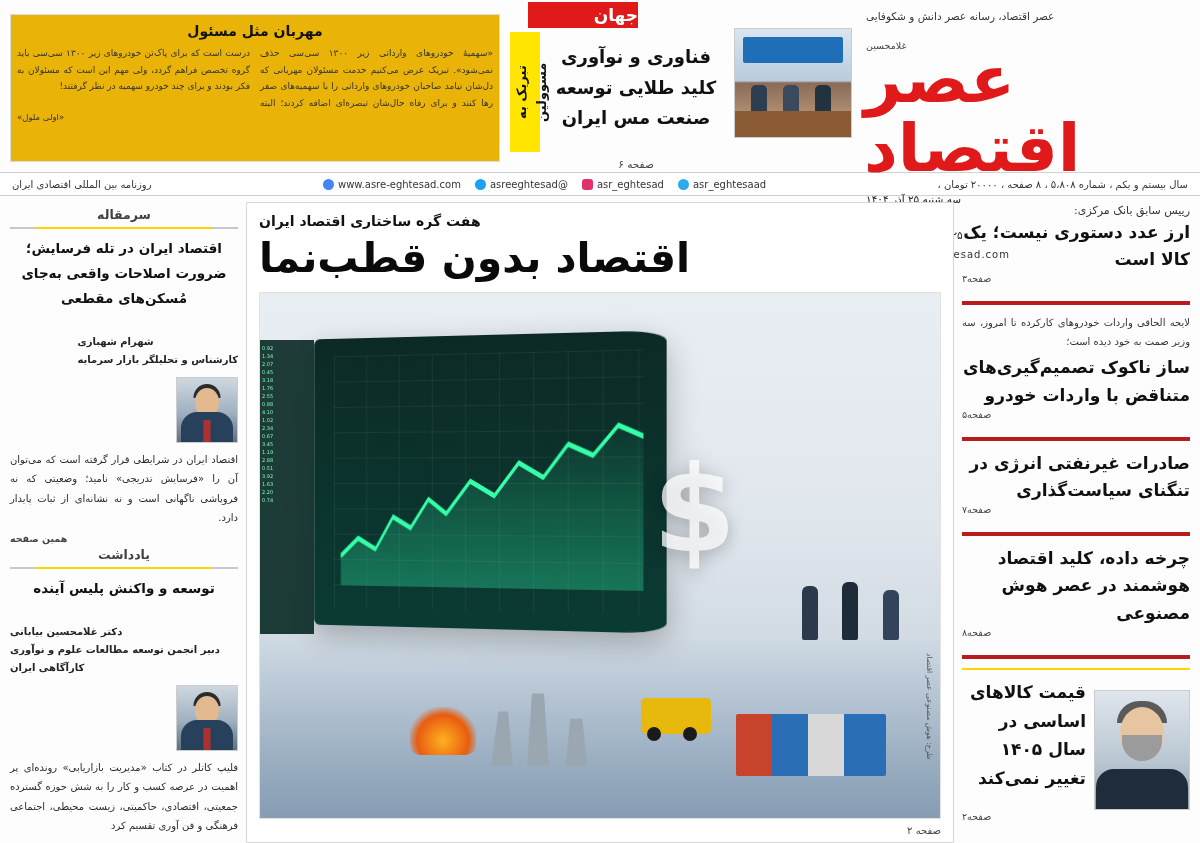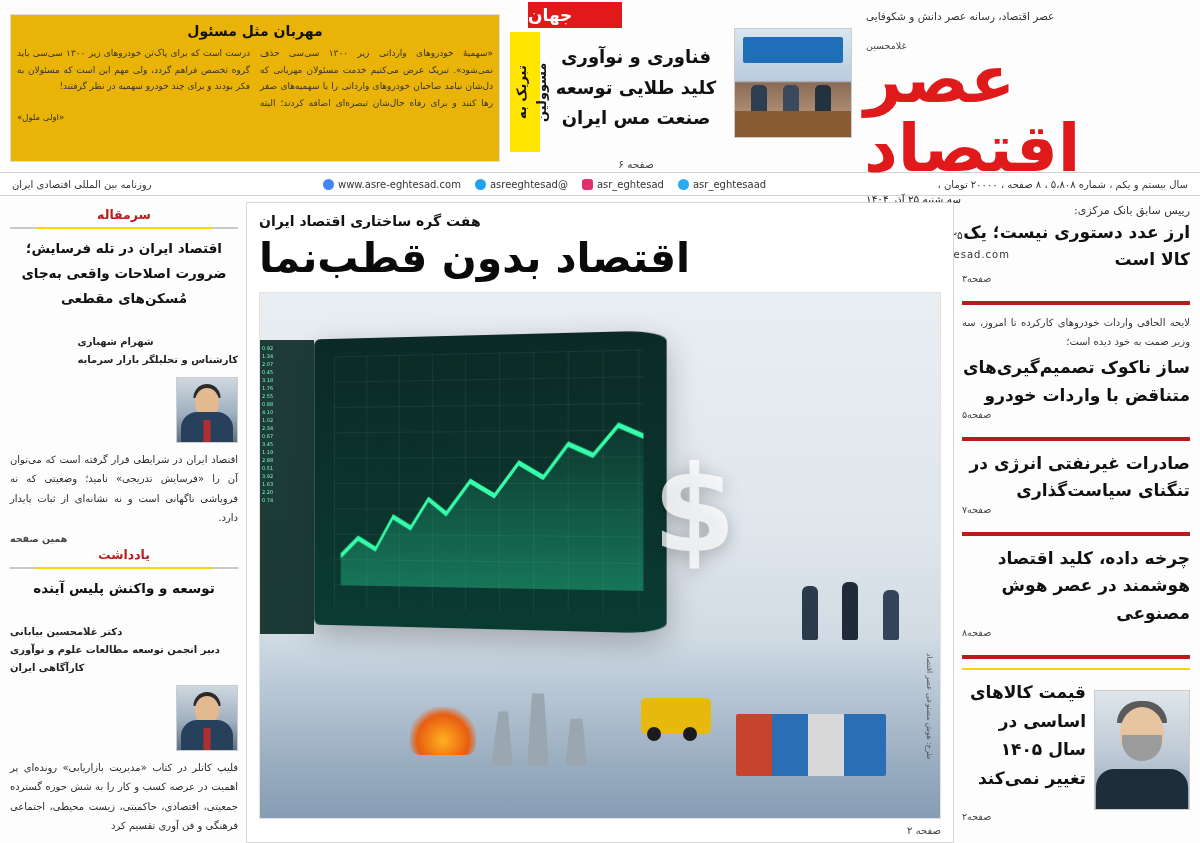--- a/index.html
+++ b/index.html
@@ -165,26 +165,26 @@
     font-size: 8.5px;
     color: #333;
     margin-top: 0;
     text-align: left;
   }
 
   
   .redstrip {
     position: absolute;
     top: 2px; left: 528px;
-    width: 94px; height: 26px;
+    width: 110px; height: 26px;
     background: #e01a1a;
     color: #fff;
     font-size: 17px;
     font-weight: bold;
-    text-align: left;
+    text-align: right;
     line-height: 26px;
     letter-spacing: 6px;
   }
 
   
   .infobar {
     height: 24px;
     border-top: 1px solid #d2d2d2;
     border-bottom: 1px solid #d2d2d2;
     display: flex;
@@ -219,21 +219,21 @@
     width: 228px;
     order: 3;
     direction: rtl;
     padding-top: 2px;
   }
   .sec-head {
     position: relative;
     text-align: center;
     font-size: 12.5px;
     font-weight: bold;
-    color: #b91c1c;
+    color: #404040;
     padding: 3px 0 5px 0;
     border-bottom: 2px solid #ffd400;
     margin-bottom: 7px;
   }
   .sec-head:before, .sec-head:after {
     content: "";
     position: absolute; bottom: -2px; width: 26px; height: 2px; background: #c8c8c8;
   }
   .sec-head:before { right: 0; }
   .sec-head:after { left: 0; }

